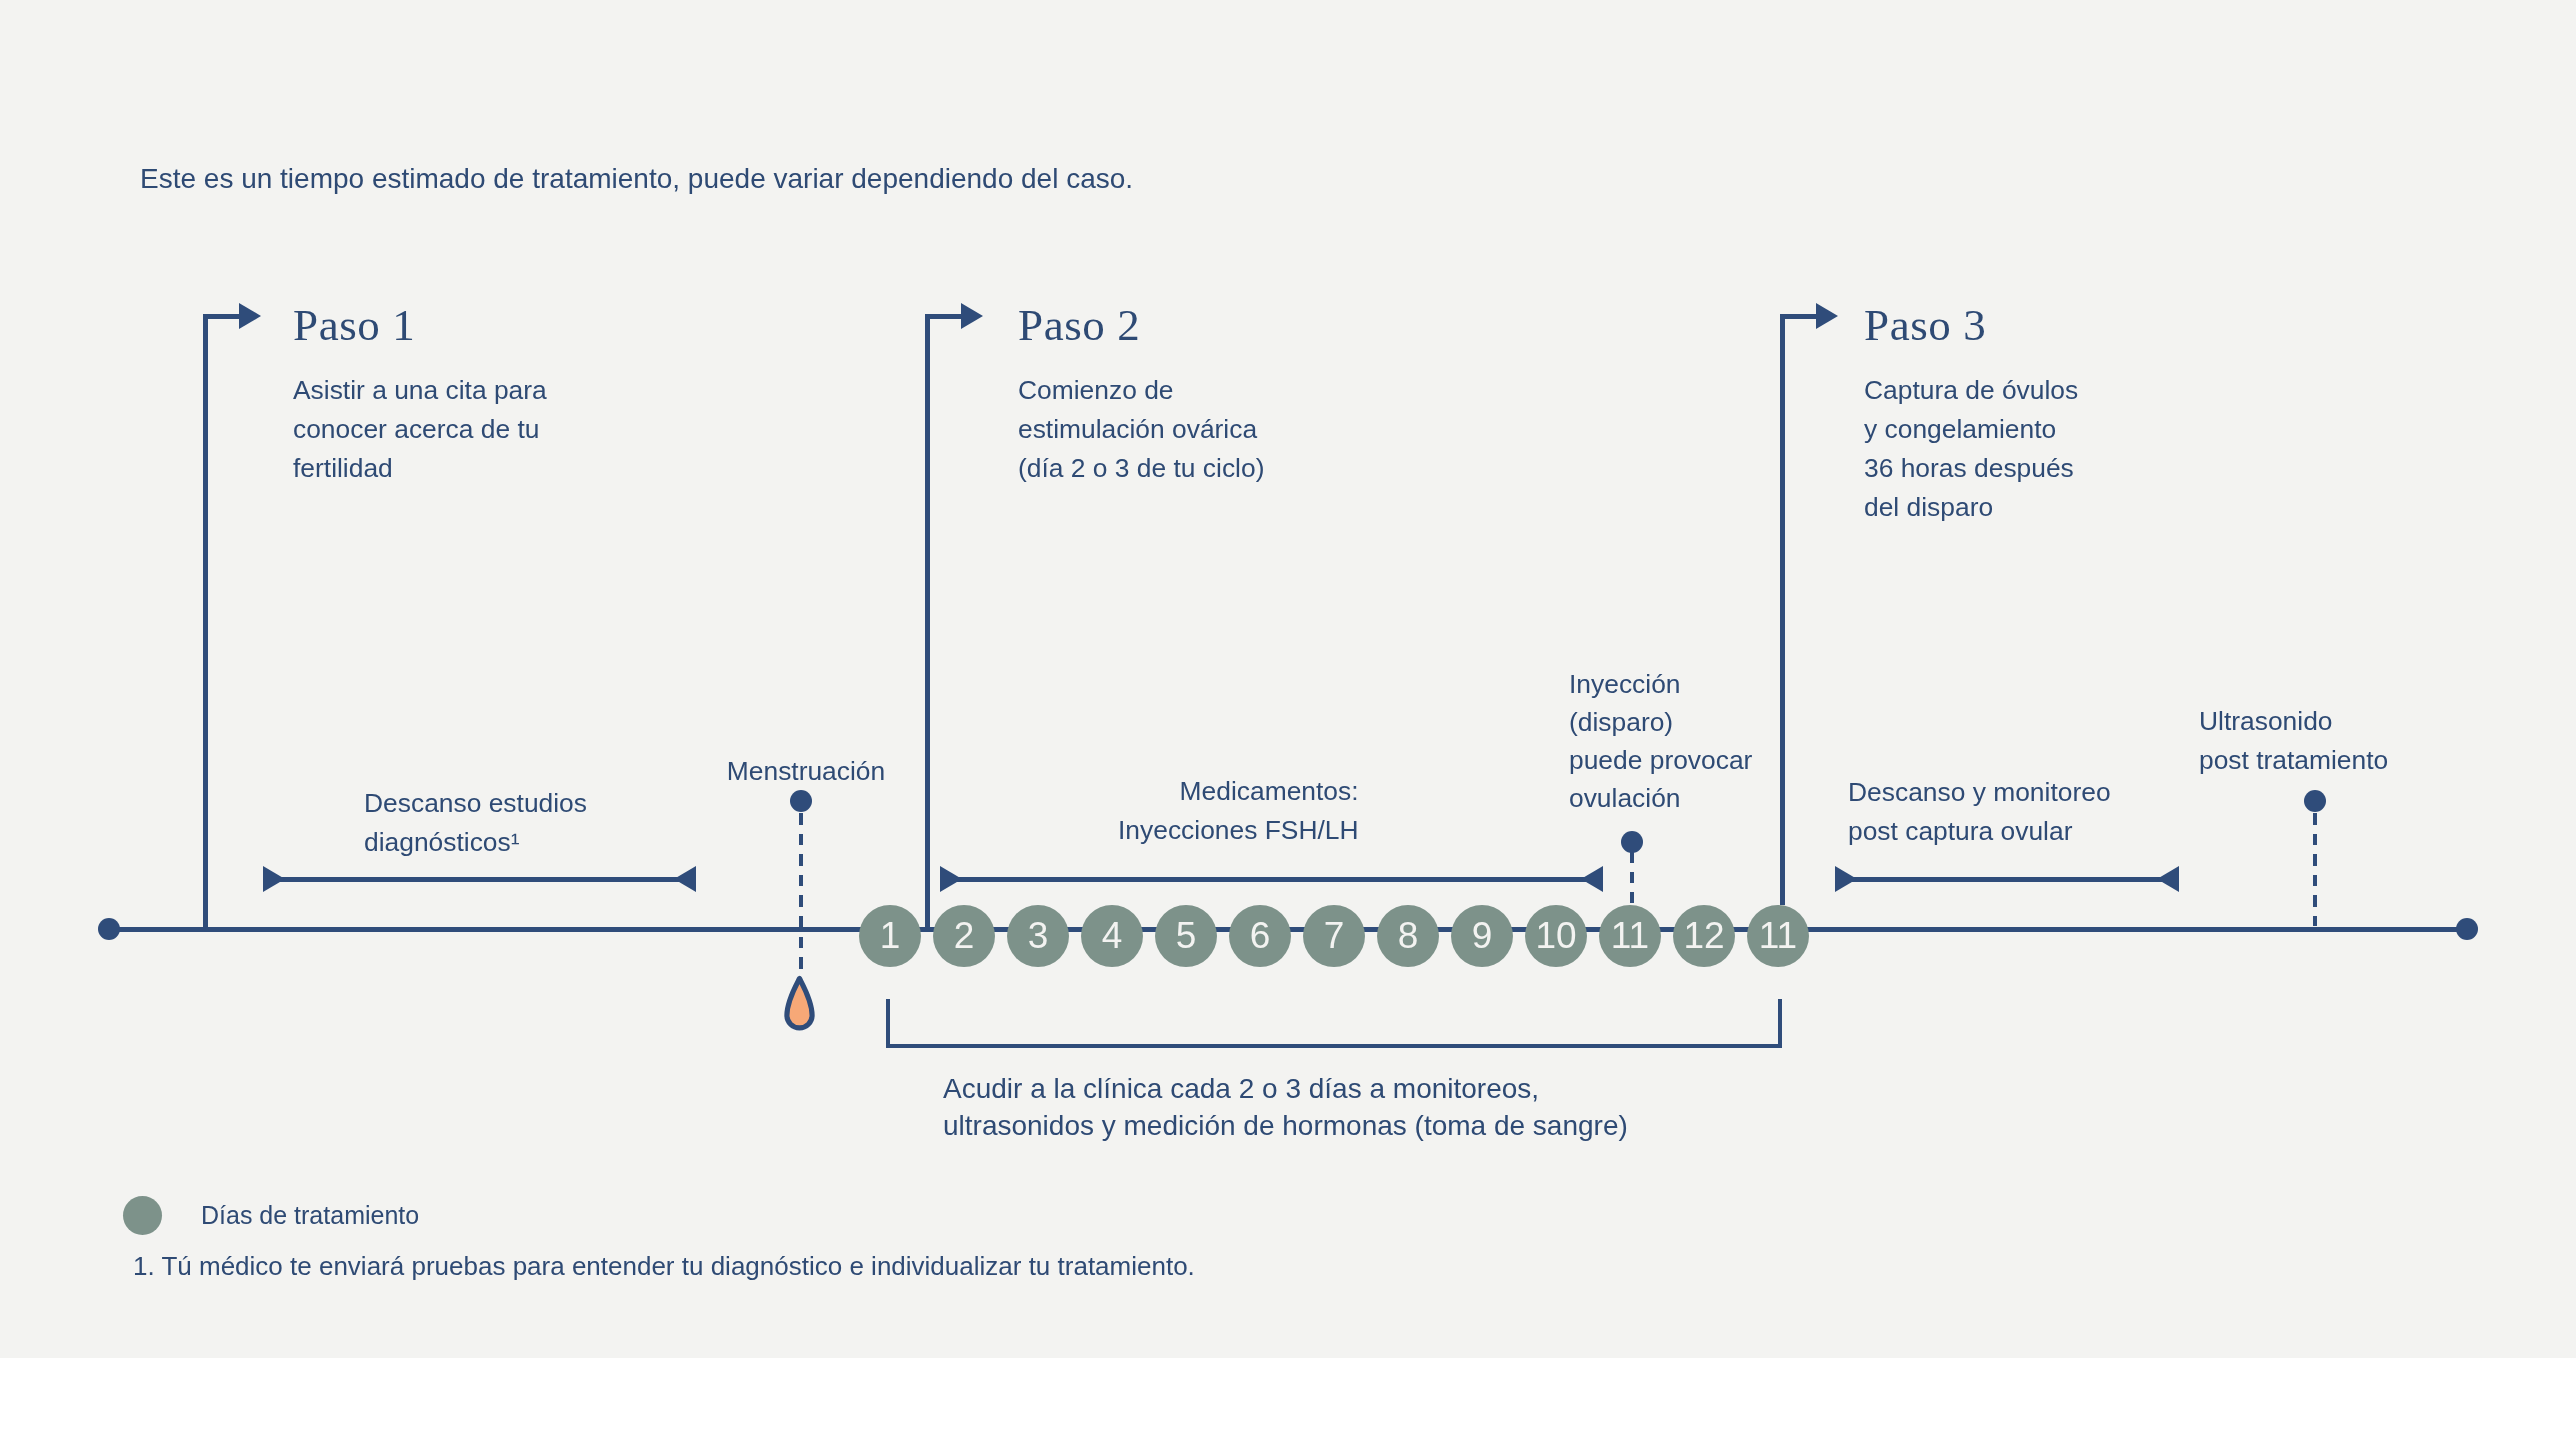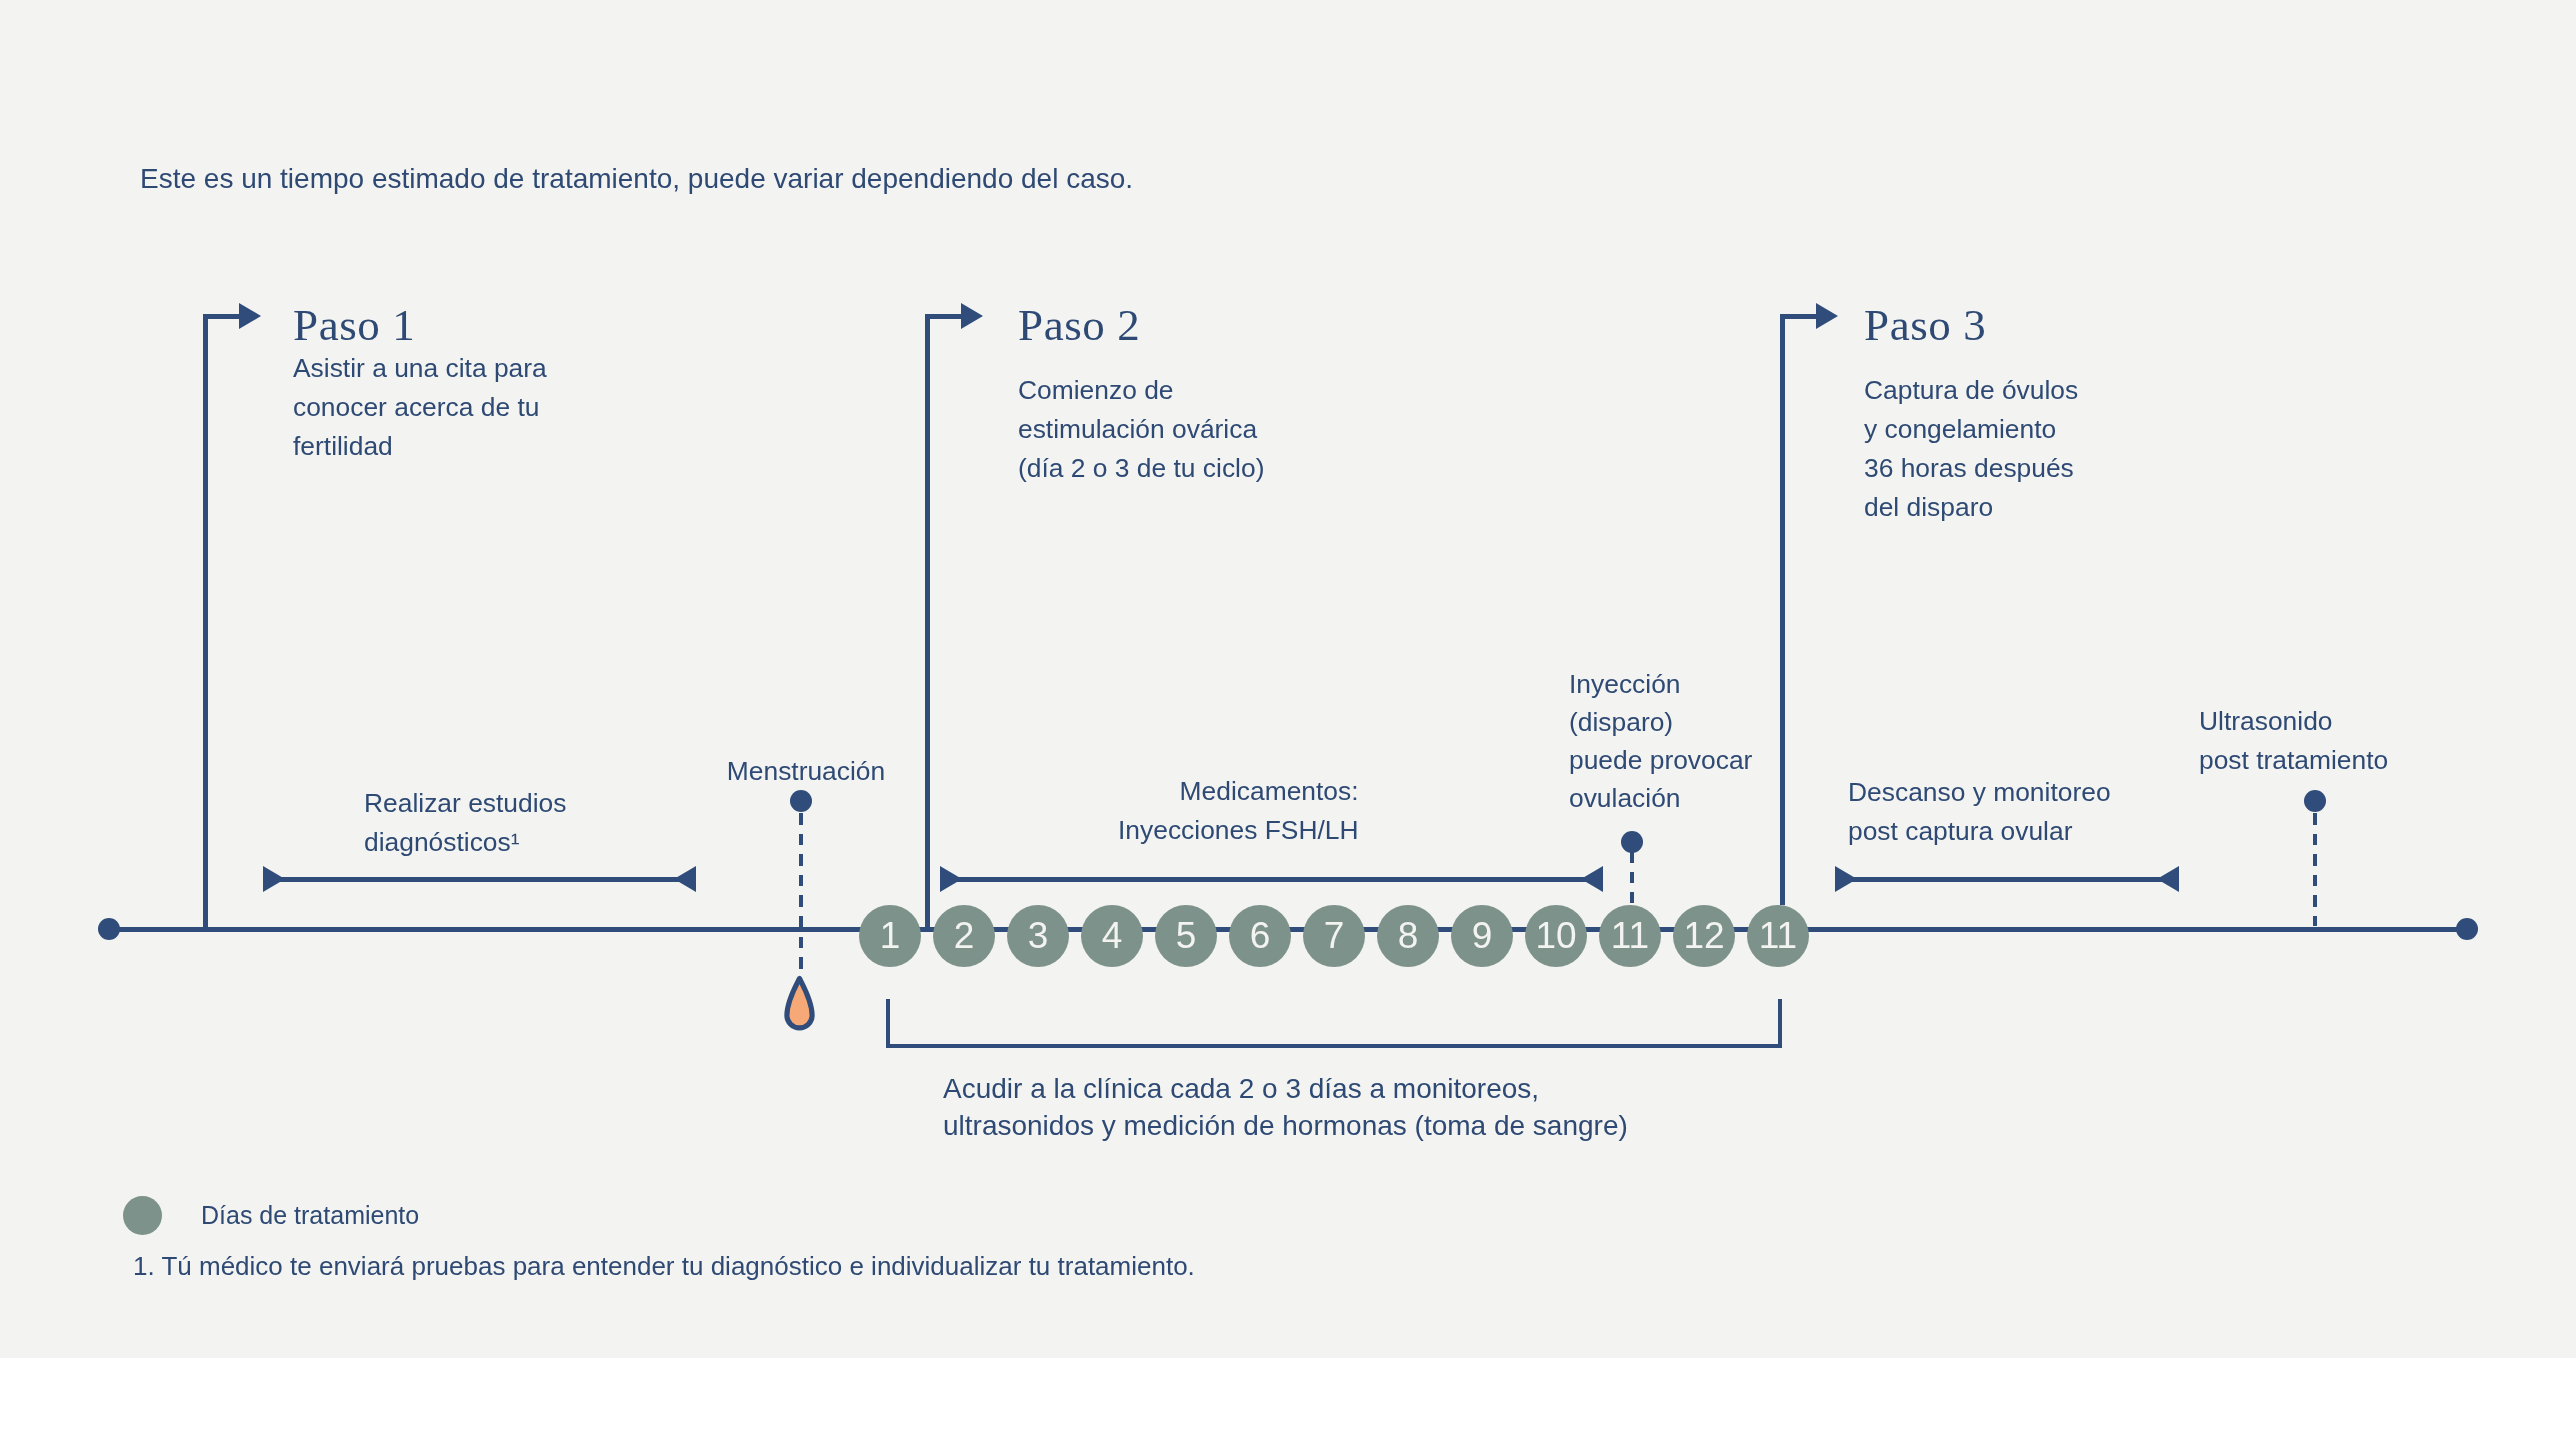--- a/index.html
+++ b/index.html
@@ -86,21 +86,21 @@
 <body>
 
 <div class="canvas">
 
   <div class="abs intro">Este es un tiempo estimado de tratamiento, puede variar dependiendo del caso.</div>
 
   <div class="abs vline" style="left:203px;top:314px;height:616px;"></div>
   <div class="abs hline" style="left:203px;top:314px;width:39px;"></div>
   <div class="abs tri-right" style="left:239px;top:303px;"></div>
   <div class="abs step-title" style="left:293px;top:301px;">Paso 1</div>
-  <div class="abs step-desc pre" style="left:293px;top:349px;">Asistir a una cita para
+  <div class="abs step-desc pre" style="left:293px;top:371px;">Asistir a una cita para
 conocer acerca de tu
 fertilidad</div>
 
   <div class="abs vline" style="left:925px;top:314px;height:616px;"></div>
   <div class="abs hline" style="left:925px;top:314px;width:39px;"></div>
   <div class="abs tri-right" style="left:961px;top:303px;"></div>
   <div class="abs step-title" style="left:1018px;top:301px;">Paso 2</div>
   <div class="abs step-desc pre" style="left:1018px;top:371px;">Comienzo de
 estimulación ovárica
 (día 2 o 3 de tu ciclo)</div>
@@ -127,21 +127,21 @@
       <div class="day-circle" style="left: 1229px;">6</div>
       <div class="day-circle" style="left: 1303px;">7</div>
       <div class="day-circle" style="left: 1377px;">8</div>
       <div class="day-circle" style="left: 1451px;">9</div>
       <div class="day-circle" style="left: 1525px;">10</div>
       <div class="day-circle" style="left: 1599px;">11</div>
       <div class="day-circle" style="left: 1673px;">12</div>
       <div class="day-circle" style="left: 1747px;">11</div>
     </div>
 
-  <div class="abs label pre" style="left:364px;top:784px;">Realizar estudios
+  <div class="abs label pre" style="left:364px;top:784px;">Descanso estudios
 diagnósticos¹</div>
   <div class="abs range" style="left:263px;top:865px;width:433px;">
     <div class="bar"></div>
       <div class="tip-l tri-right"></div>
       <div class="tip-r tri-left"></div>
   </div>
 
   <div class="abs label" style="left:806px;top:752px;transform:translateX(-50%);">Menstruación</div>
   <div class="abs dot" style="left:790px;top:790px;"></div>
   <div class="abs dash-v" style="left:799px;top:813px;height:161px;z-index:4;"></div>

